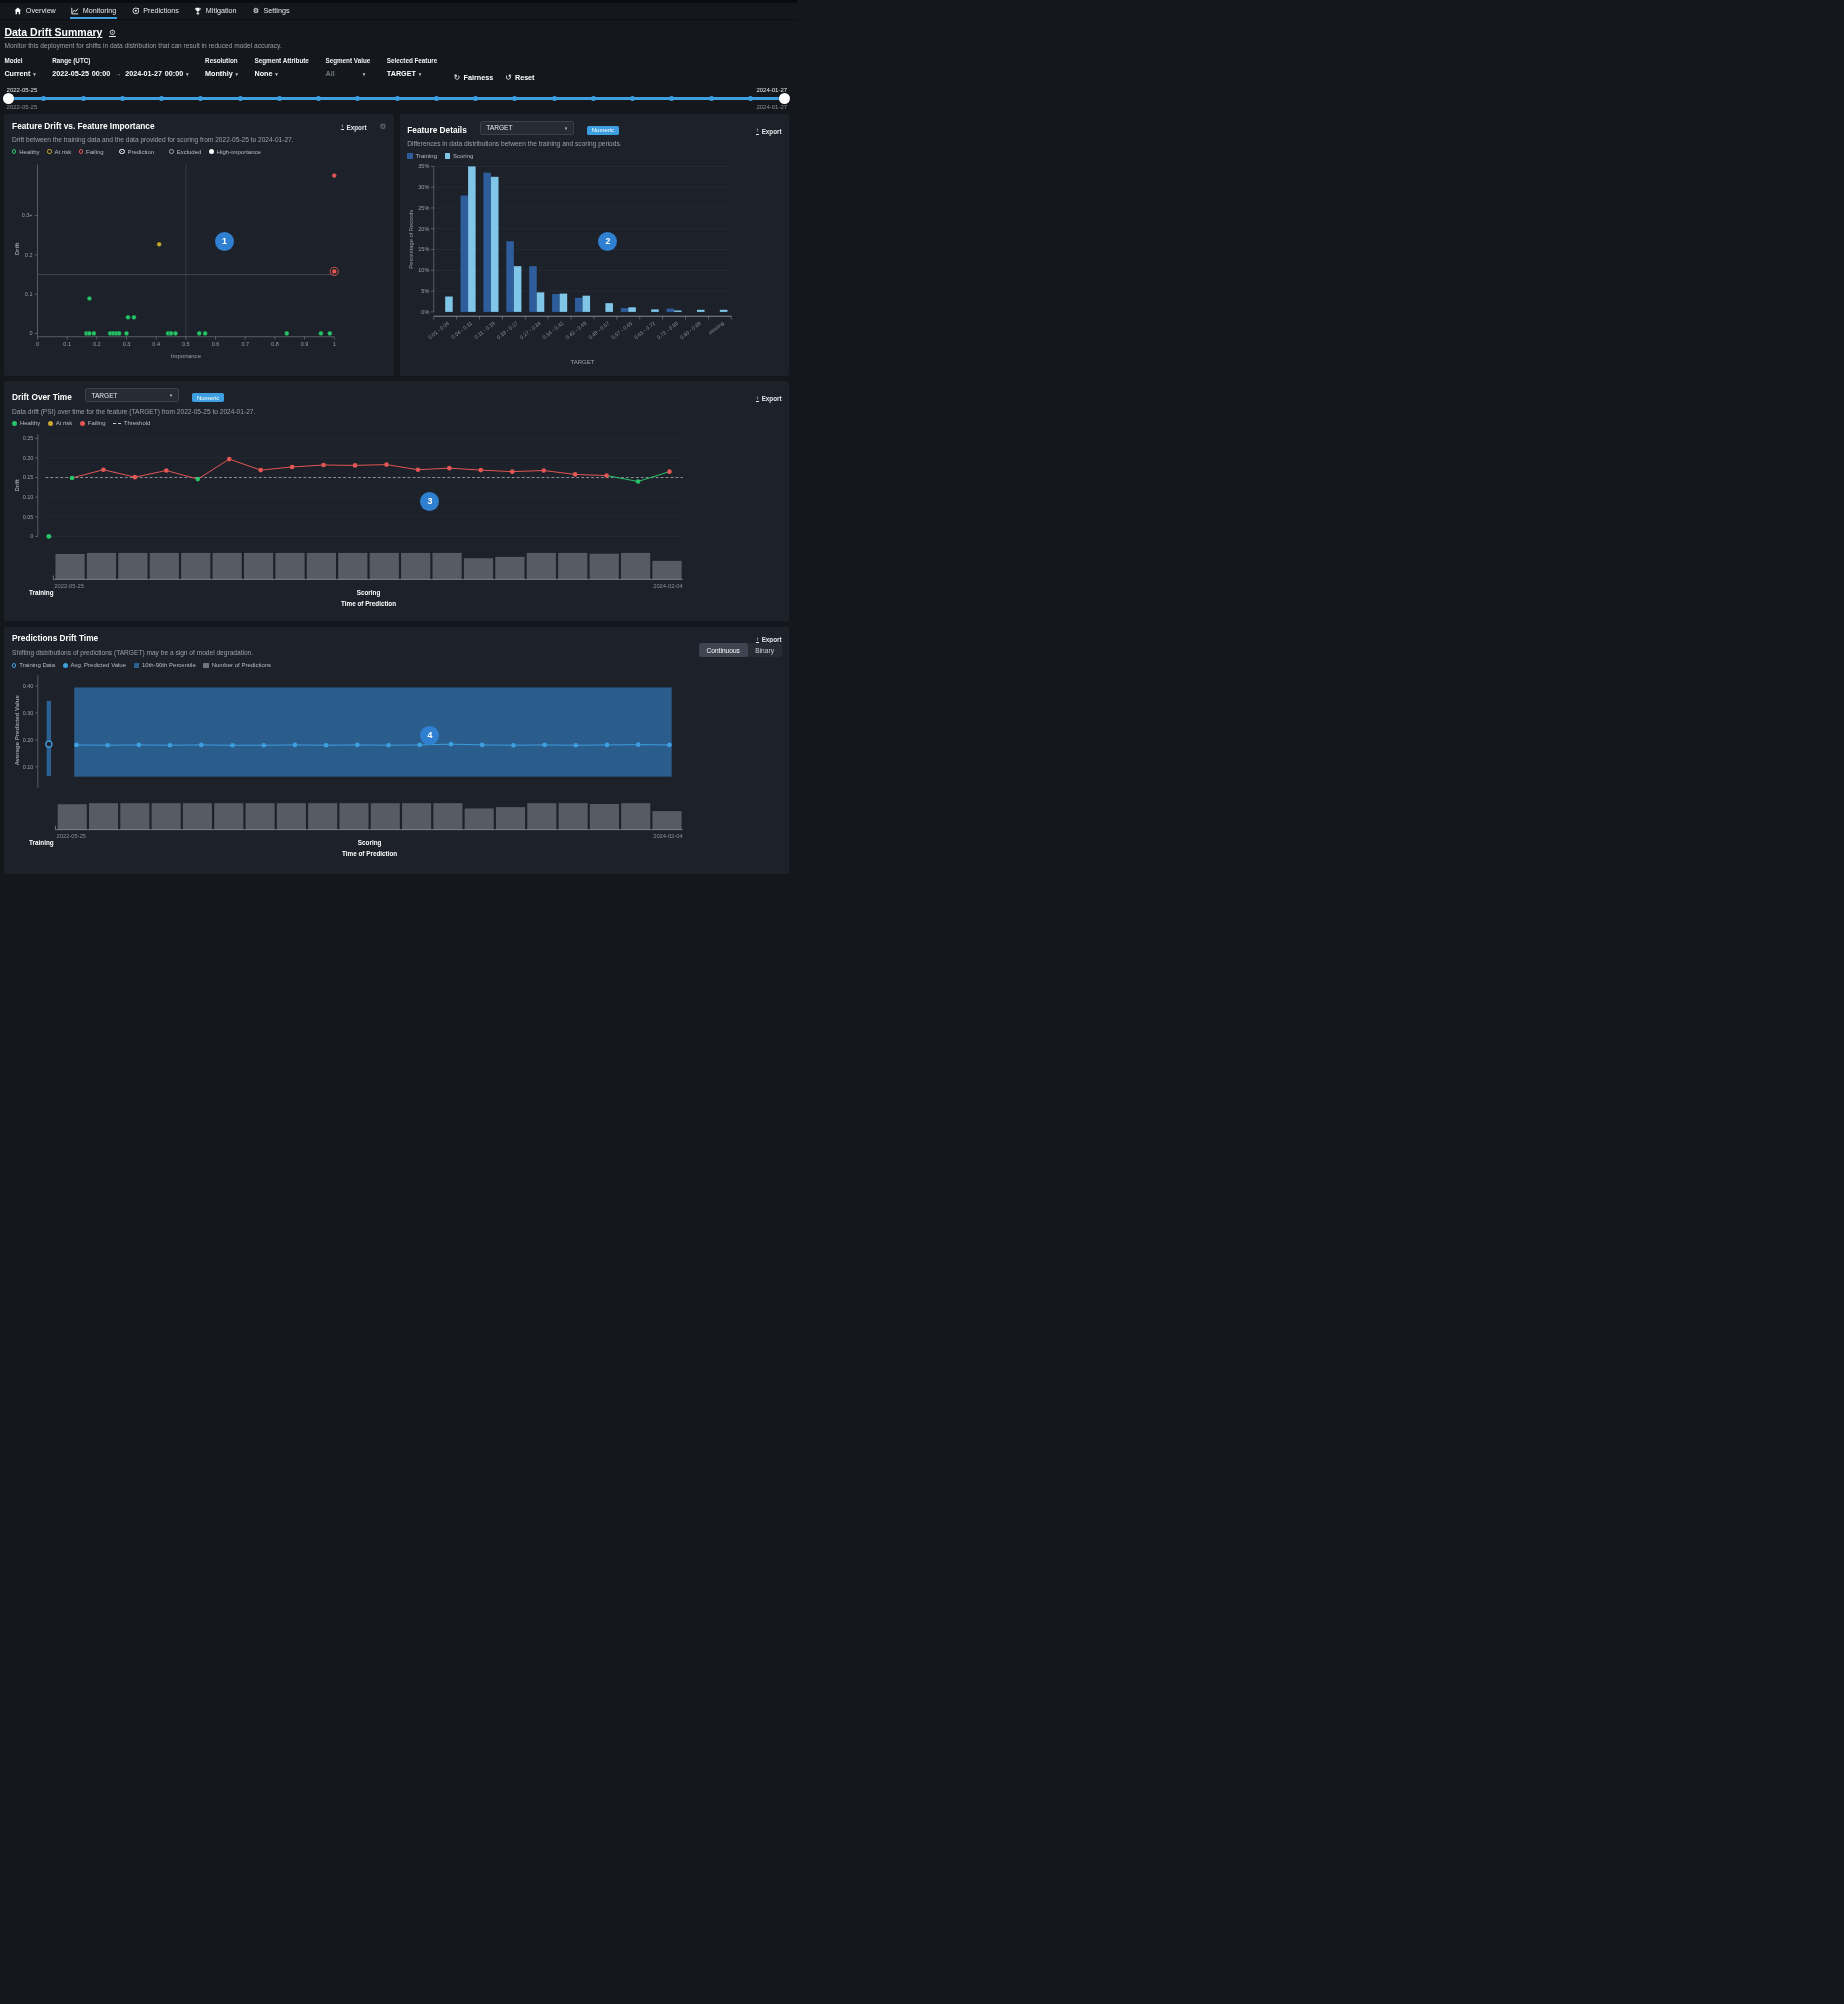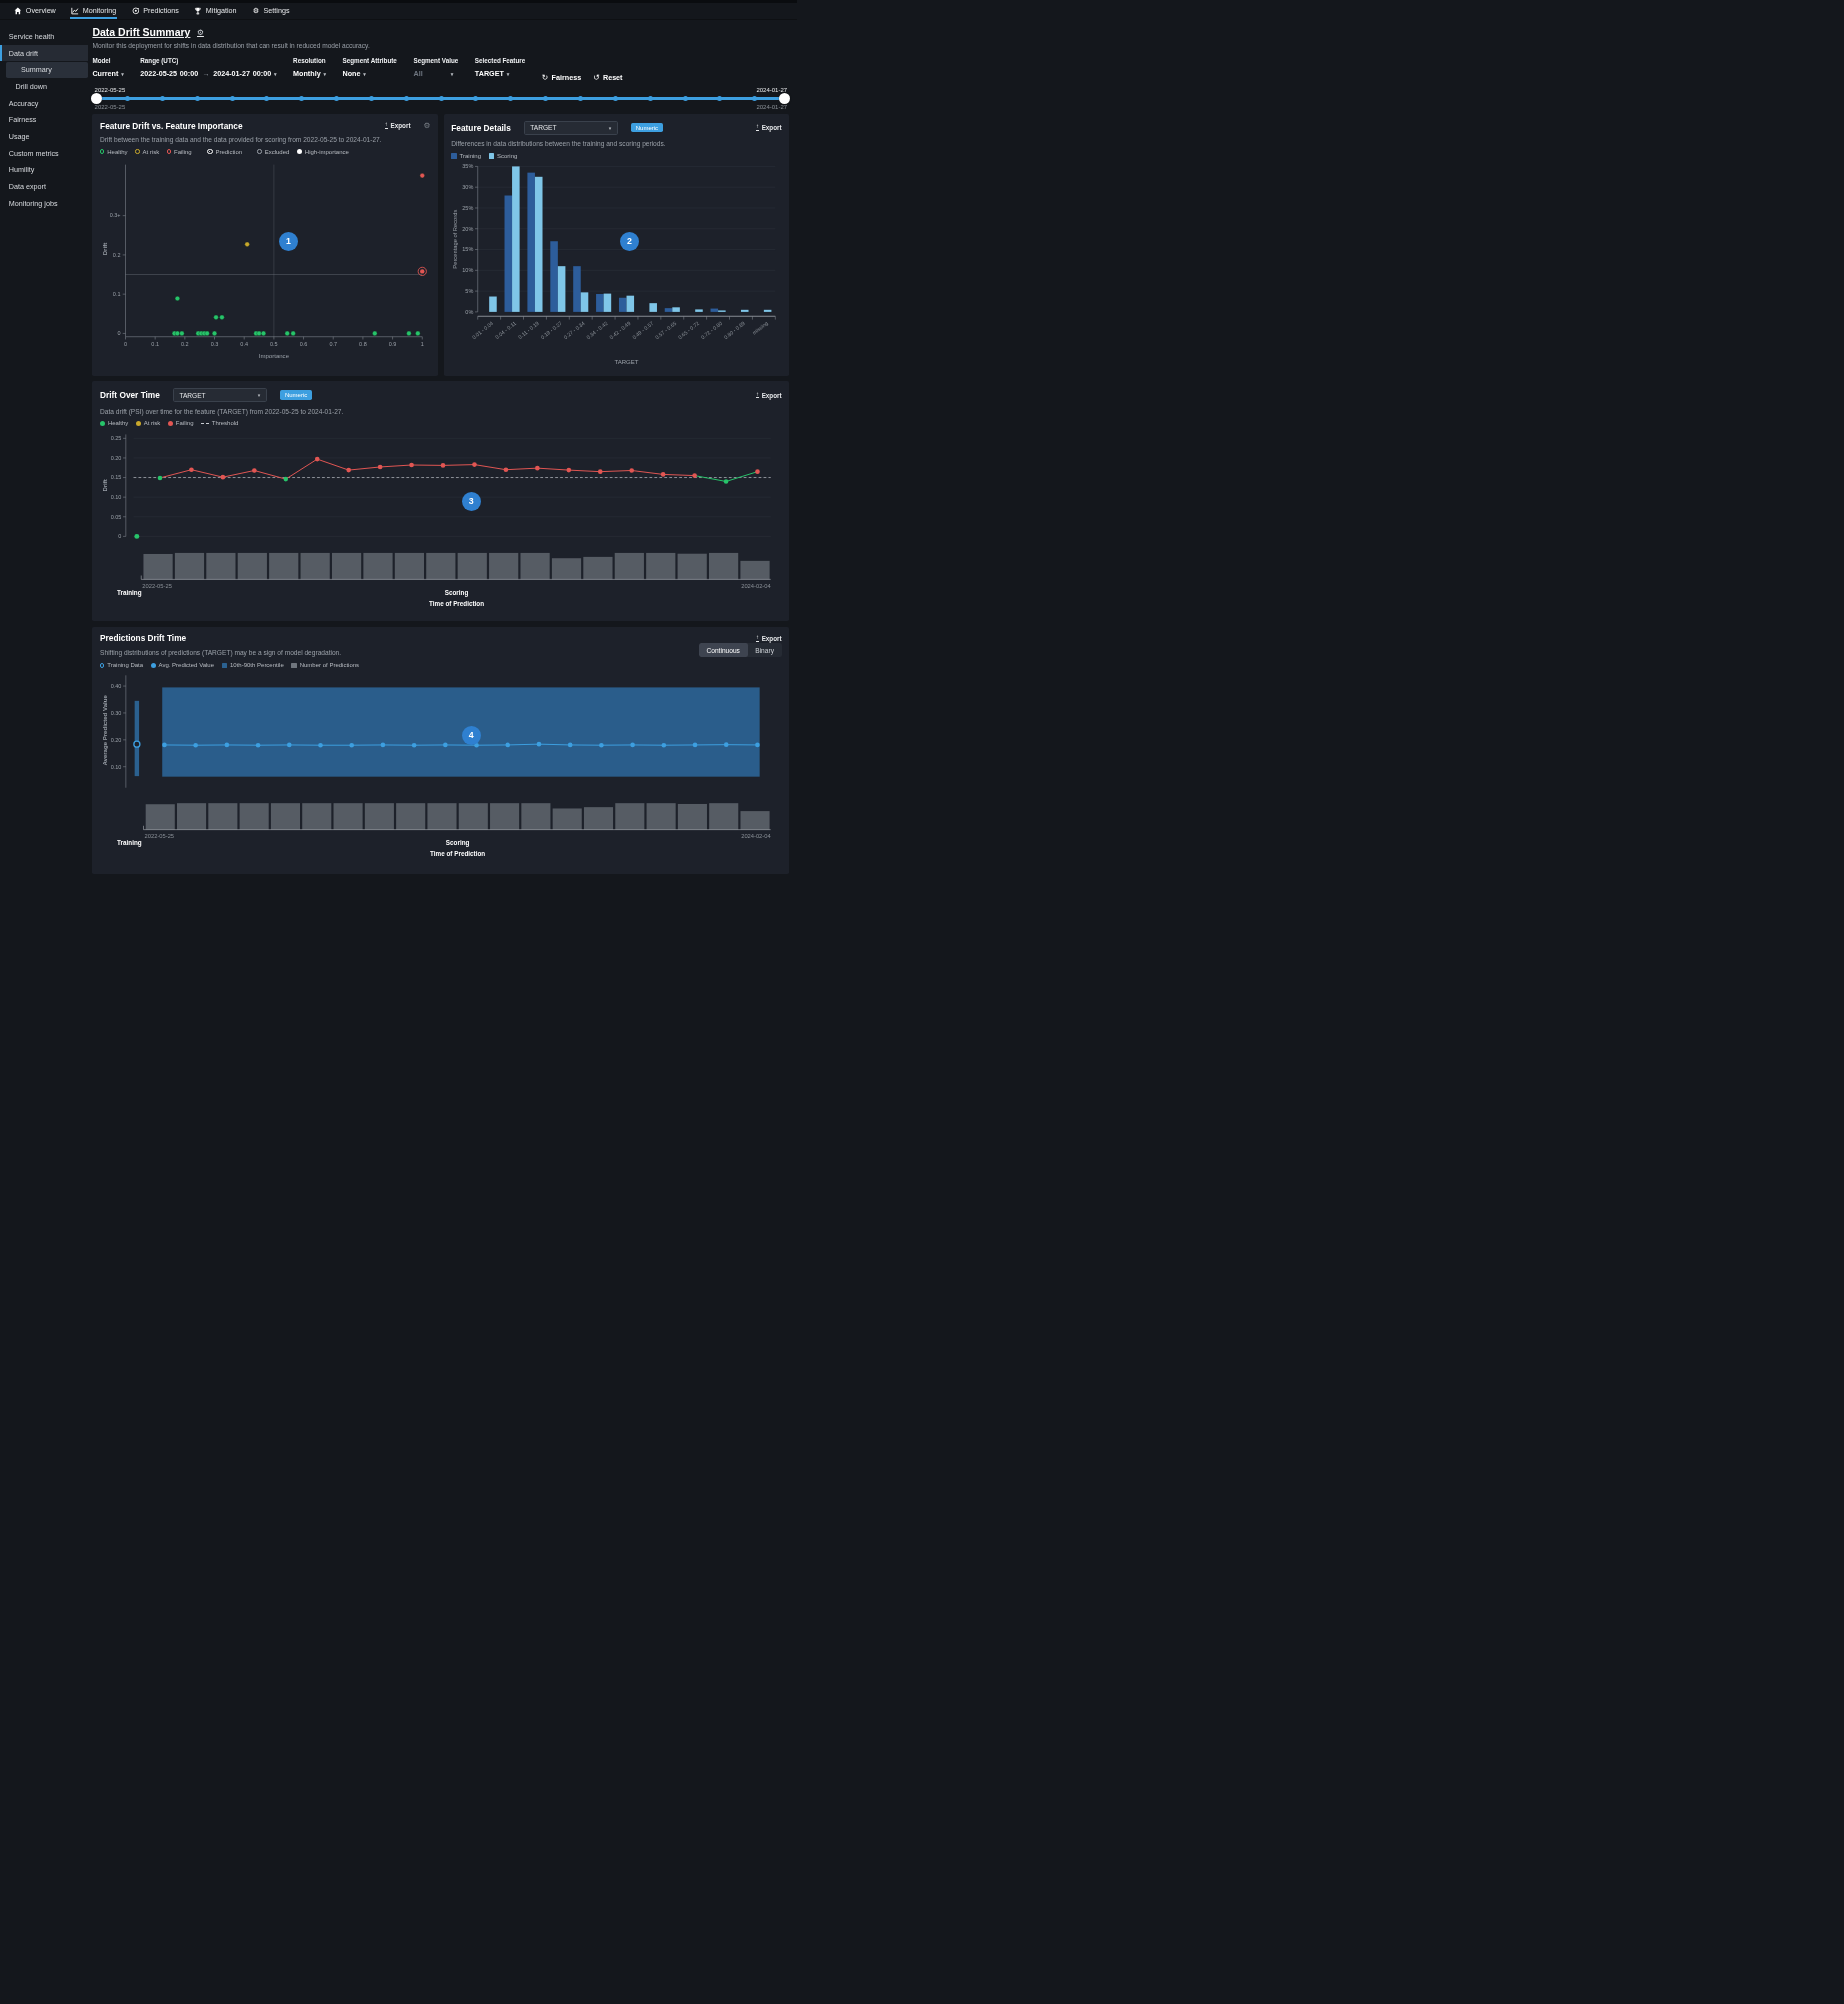--- a/index.html
+++ b/index.html
@@ -46,21 +46,21 @@
   .tl-dot { position:absolute; top:10px; width:5px; height:5px; border-radius:50%; background:#3d9fe0; }
   .tl-handle { position:absolute; top:6.6px; width:11px; height:11px; border-radius:50%; background:#fff; cursor:grab; box-shadow:0 0 1.7px rgba(0,0,0,.6); }
   .tl-date { position:absolute; font-size:6px; }
   .tl-date.top { top:0.6px; color:#e6e8ea; }
   .tl-date.bot { top:17.7px; color:#8a9097; }
 
   
   .row1 { display:grid; grid-template-columns:1fr 1fr; gap:5.5px; margin-top:2.2px; }
   .panel { background:#1d212a; border-radius:1.7px; padding:6.6px 7.7px; position:relative; margin-top:5.5px; }
   .row1 .panel { margin-top:0; }
-  .panel-head { display:flex; align-items:center; gap:13px; }
+  .panel-head { display:flex; align-items:flex-end; gap:13px; }
   .panel-title { font-size:8.3px; font-weight:bold; color:#fff; white-space:nowrap; }
   .spacer { flex:1; }
   .export-btn { background:none; border:none; color:#e6e8ea; font-family:inherit; font-size:6.3px; font-weight:bold; display:flex; align-items:center; gap:2.8px; cursor:pointer; }
   .exp-ic { display:inline-block; font-size:6px; line-height:5.5px; border-bottom:0.8px solid #e6e8ea; padding-bottom:0px; }
   .panel-sub { font-size:6.6px; color:#9aa0a8; margin-top:5.5px; }
   .legend { display:flex; align-items:center; gap:7.7px; margin-top:5.5px; font-size:6px; color:#b8bcc2; flex-wrap:wrap; }
   .legend-item { display:flex; align-items:center; gap:2.8px; }
   .sw { width:5px; height:5px; border-radius:50%; display:inline-block; position:relative; }
   .sw.square { border-radius:0.6px; width:5.5px; height:5.5px; }
   .sw.ring { background:transparent !important; border:1.1px solid; width:4.4px; height:4.4px; }
@@ -129,33 +129,20 @@
       <span>
         <svg width="7.7" height="7.7" viewBox="0 0 14 14" style="font-size:13px">
           <text x="7" y="11.5" text-anchor="middle" font-size="13" fill="#fff">⚙</text>
         </svg>
       </span>
       <span>Settings</span>
     </div>
   </nav>
 
 <div class="layout">
-  <aside class="sidebar" id="sidebar">
-      <div class="side-item">Service health</div>
-      <div class="side-item active-parent">Data drift</div>
-      <div class="side-item sub selected">Summary</div>
-      <div class="side-item sub">Drill down</div>
-      <div class="side-item">Accuracy</div>
-      <div class="side-item">Fairness</div>
-      <div class="side-item">Usage</div>
-      <div class="side-item">Custom metrics</div>
-      <div class="side-item">Humility</div>
-      <div class="side-item">Data export</div>
-      <div class="side-item">Monitoring jobs</div>
-    </aside>
 
   <main>
     <div class="page-title-row">
       <h1 class="page-title">Data Drift Summary</h1>
       <span class="gear">⚙</span>
     </div>
     <div class="page-subtitle">Monitor this deployment for shifts in data distribution that can result in reduced model accuracy.</div>
 
     <div class="controls">
       <div class="ctrl">

